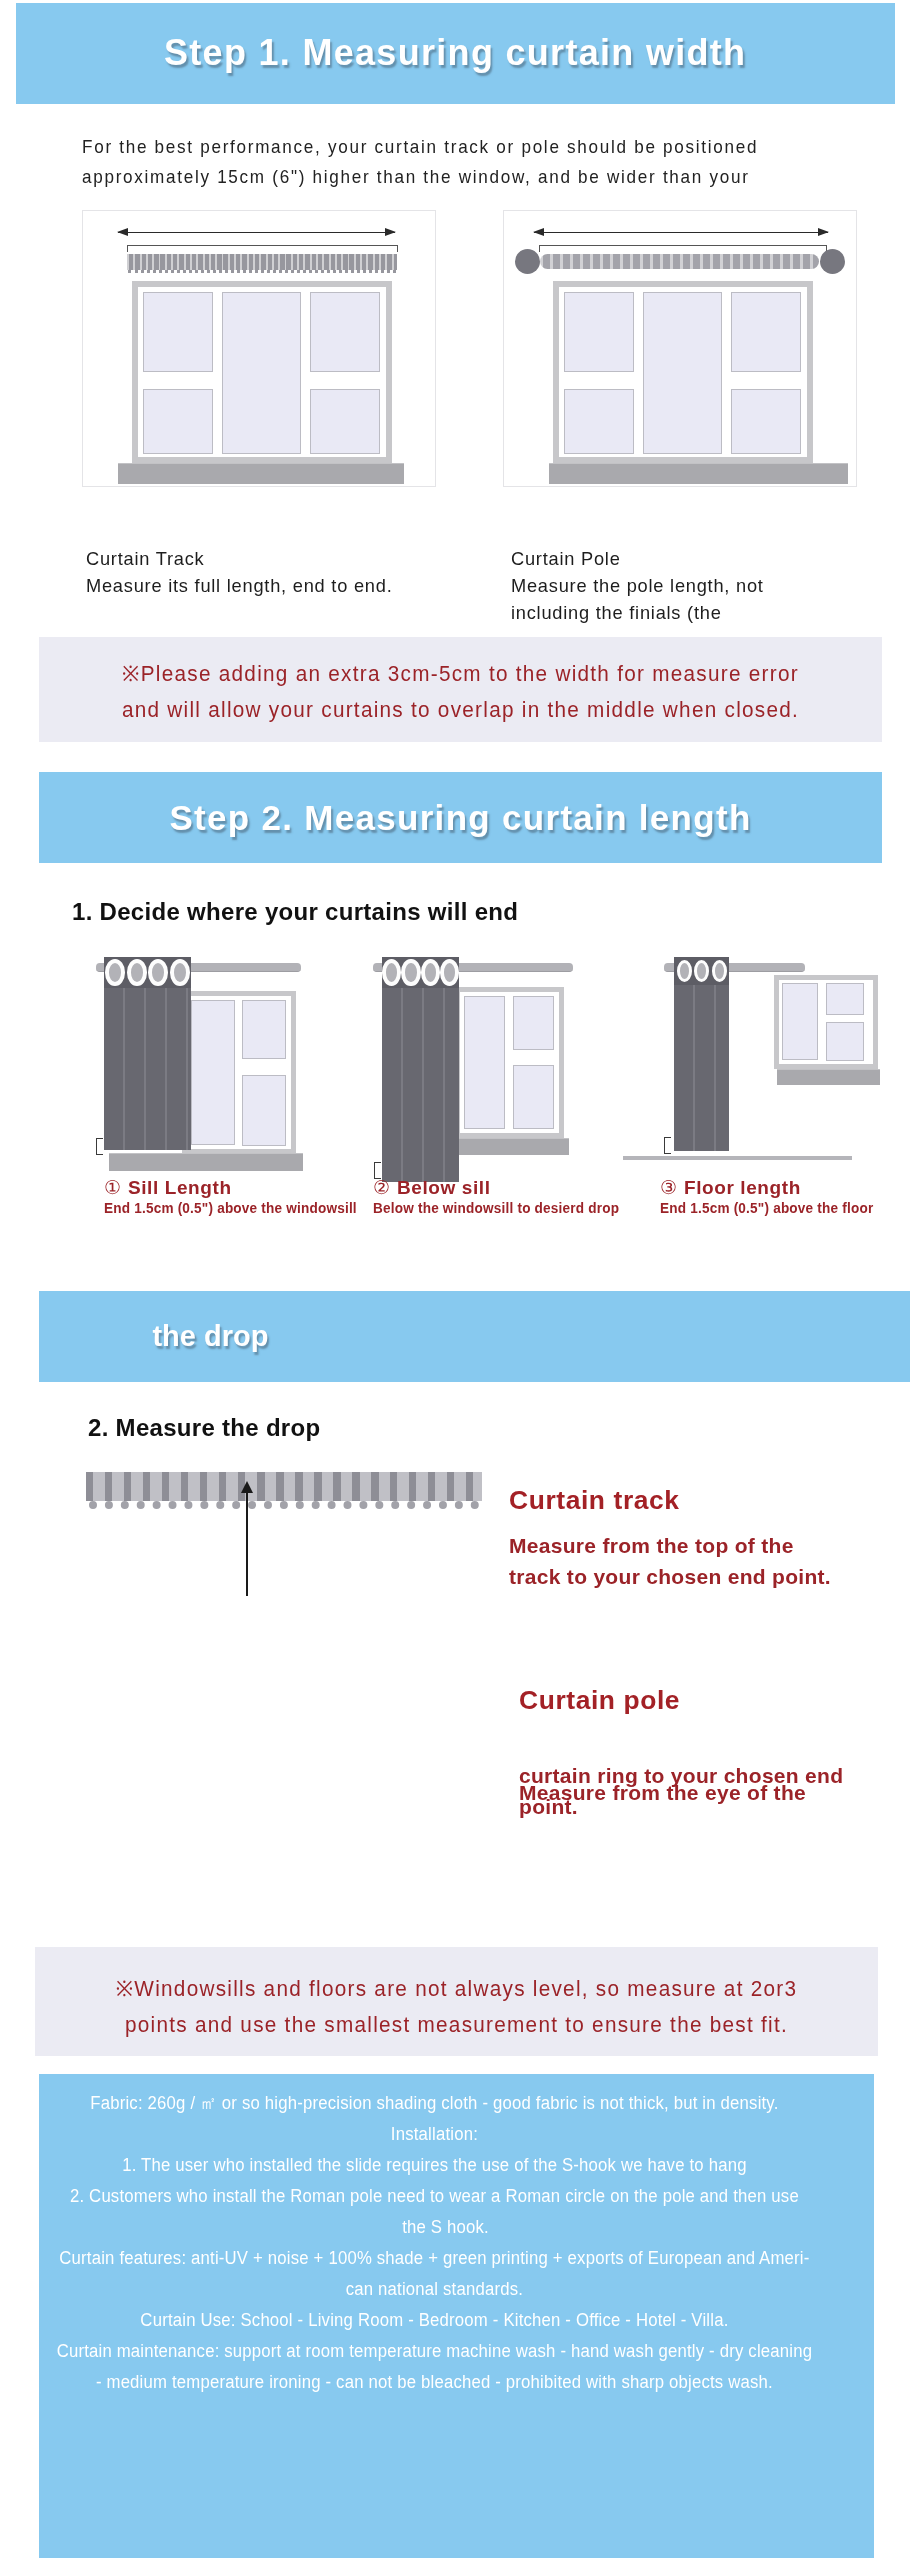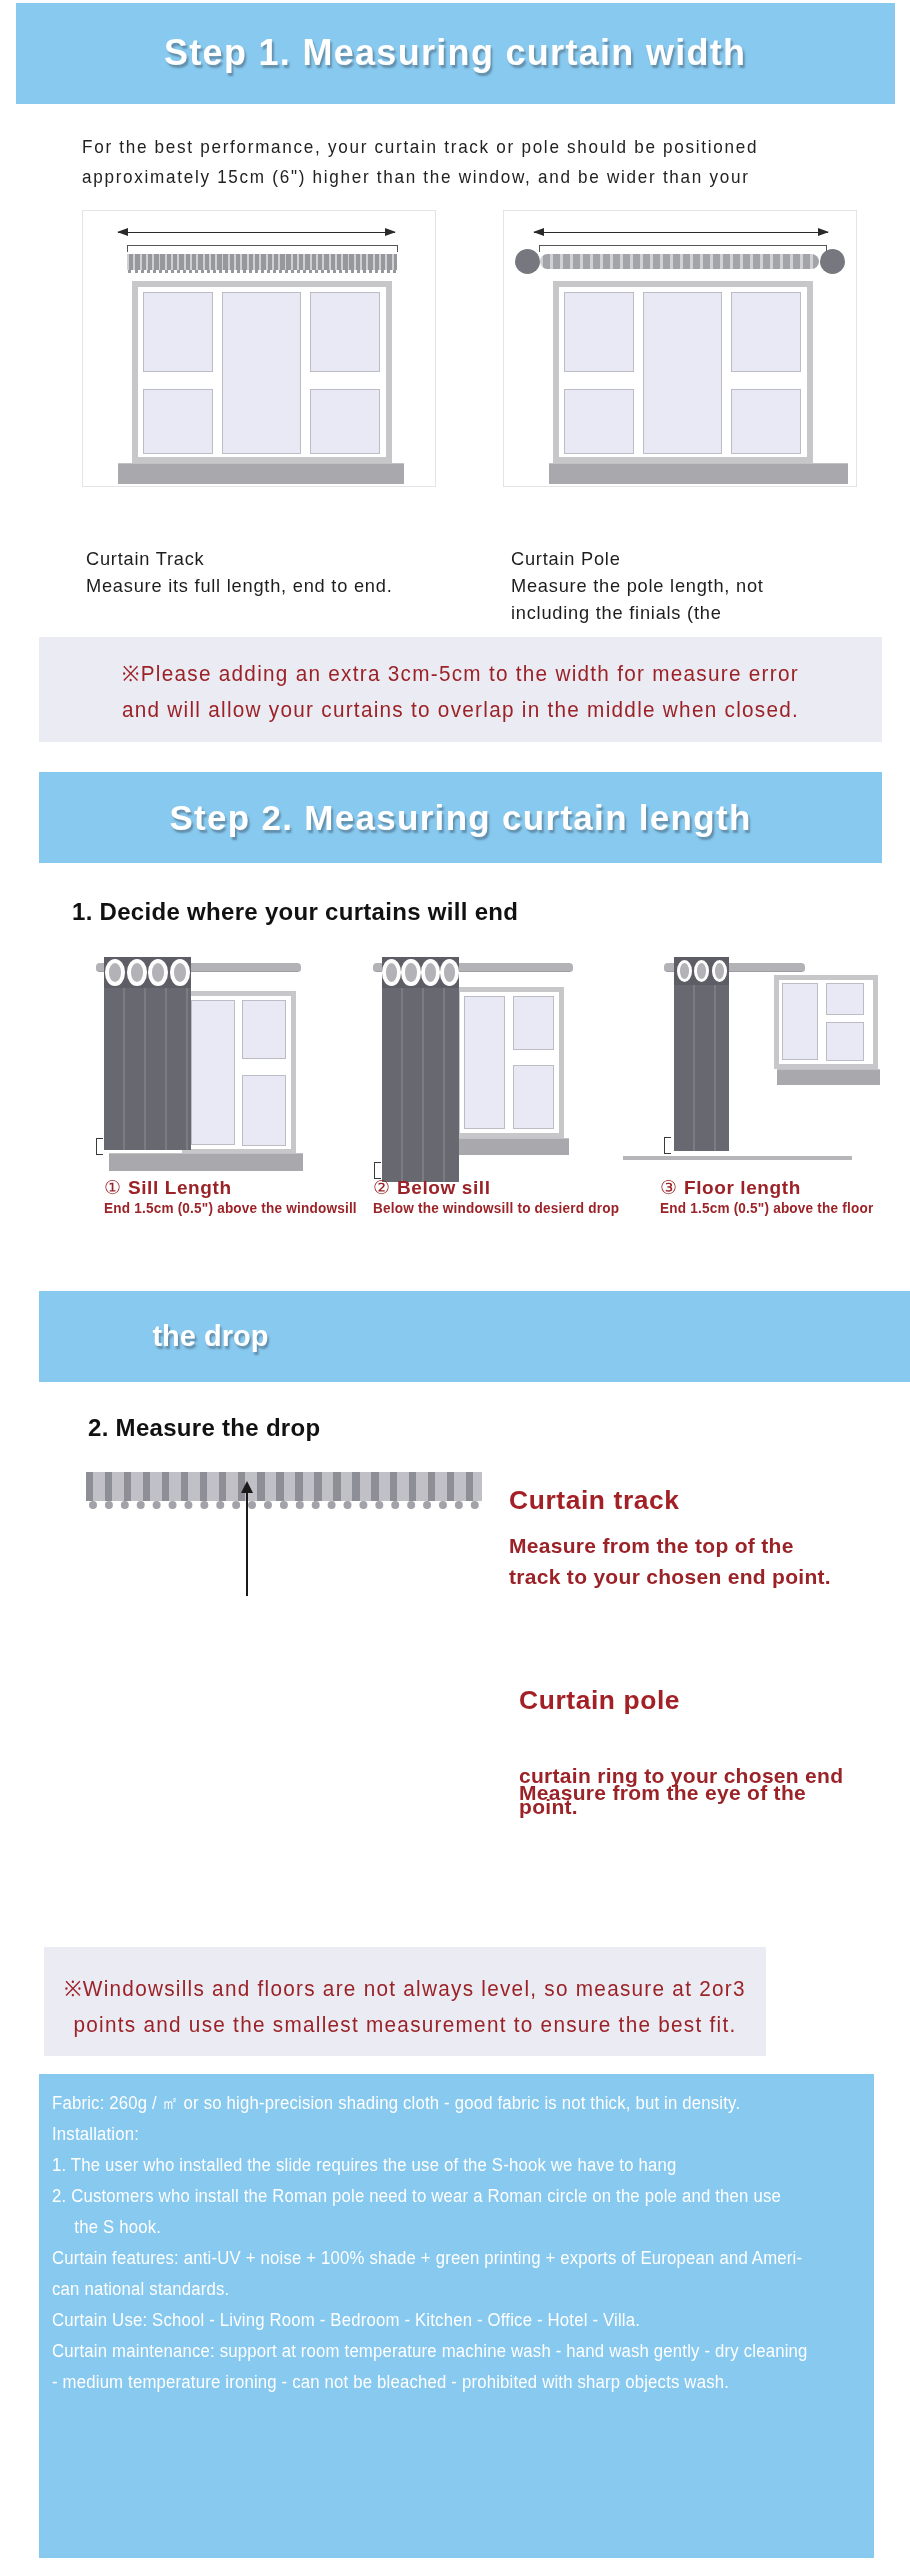--- a/index.html
+++ b/index.html
@@ -71,21 +71,21 @@
   .screw{position:absolute;left:50%;transform:translateX(-50%);width:14px;height:14px;
     border:3.1px solid #c9c9ce;border-radius:50%;background:#fff;}
   .slot{position:absolute;left:50%;transform:translateX(-50%);top:33px;width:22.6px;height:70px;
     background:#fff;border:1.3px solid #ececef;border-radius:11.3px;}
   .ring3{position:absolute;width:16.4px;border-radius:8.2px;background:#c2c2c7;}
   .eye-ring{position:absolute;width:19px;height:19px;border:7.5px solid #b8b8be;border-radius:50%;background:#fff;}
   .eye-label{position:absolute;font-size:29px;font-weight:bold;color:#111;}
 
   
   .footer-panel{position:absolute;left:39px;top:2074px;width:835px;height:484px;background:#87c9ef;}
-  .footer-text{padding:14px 0 0 12.6px;}
+  .footer-text{padding:14px 0 0 12.6px;text-align:center;}
   .fline{font-size:18px;color:#ffffff;letter-spacing:0.2px;line-height:31px;white-space:nowrap;
          transform:scaleX(.93);transform-origin:0 50%;}
   .fline.indent{padding-left:24px;}
 </style>
 </head>
 <body>
 
 <div id="canvas">
 
   <div class="band" style="left:15.7px;top:2.5px;width:879px;height:101px">
@@ -222,21 +222,21 @@
   <div class="red-h" style="left:509px;top:1485px">Curtain track</div>
   <div class="red-p" style="left:509px;top:1530px">Measure from the top of the</div>
   <div class="red-p" style="left:509px;top:1561px">track to your chosen end point.</div>
 
 
   <div class="red-h" style="left:519px;top:1685px">Curtain pole</div>
   <div class="red-p" style="left:519px;top:1777px">Measure from the eye of the</div>
   <div class="red-p" style="left:519px;top:1760px">curtain ring to your chosen end</div>
   <div class="red-p" style="left:519px;top:1791px">point.</div>
 
-  <div class="note-box" style="left:44px;top:1947px;width:722px;height:109px;padding-top:24px;box-sizing:border-box">
+  <div class="note-box" style="left:35px;top:1947px;width:843px;height:109px;padding-top:24px;box-sizing:border-box">
     <div class="note-line">※Windowsills and floors are not always level, so measure at 2or3</div>
     <div class="note-line">points and use the smallest measurement to ensure the best fit.</div>
   </div>
 
   <div class="footer-panel">
     <div class="footer-text">
       <div class="fline">Fabric: 260g / ㎡ or so high-precision shading cloth - good fabric is not thick, but in density.</div>
       <div class="fline">Installation:</div>
       <div class="fline">1. The user who installed the slide requires the use of the S-hook we have to hang</div>
       <div class="fline">2. Customers who install the Roman pole need to wear a Roman circle on the pole and then use</div>

